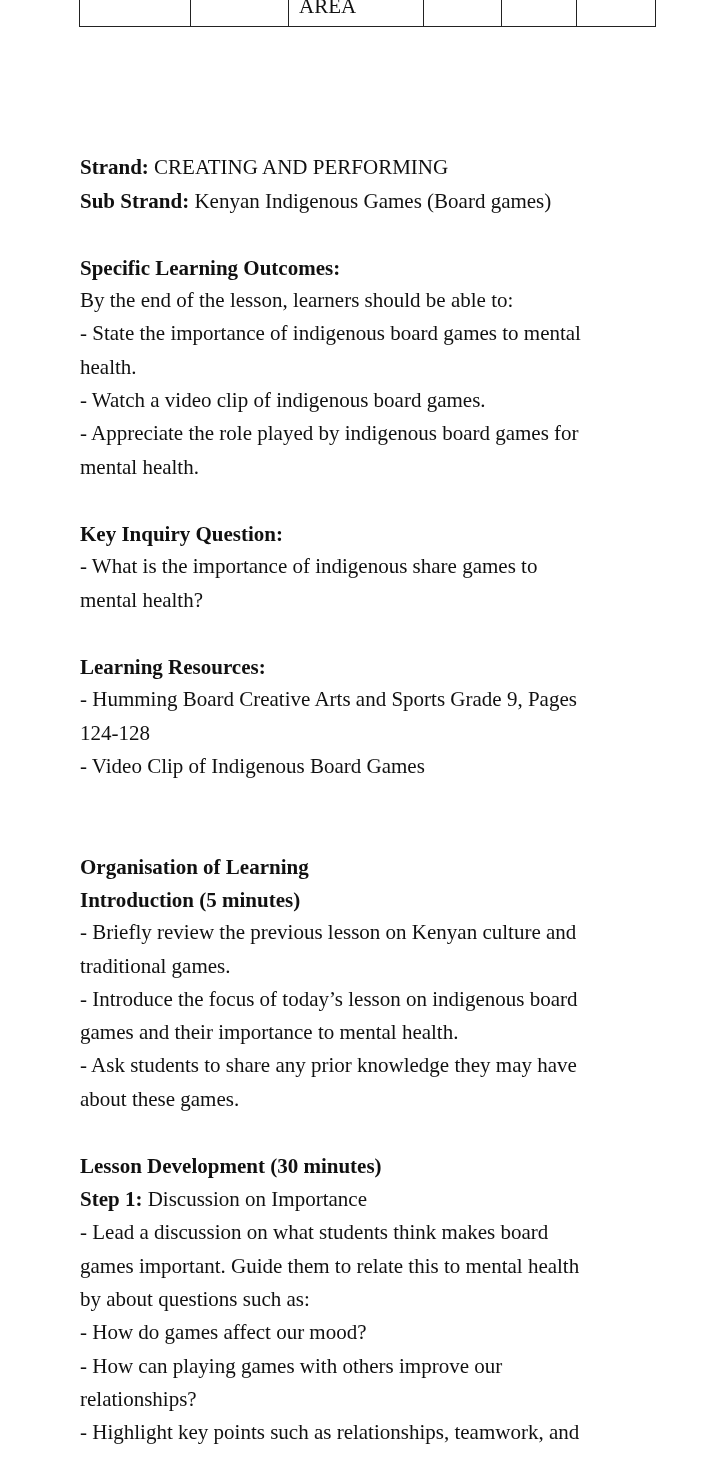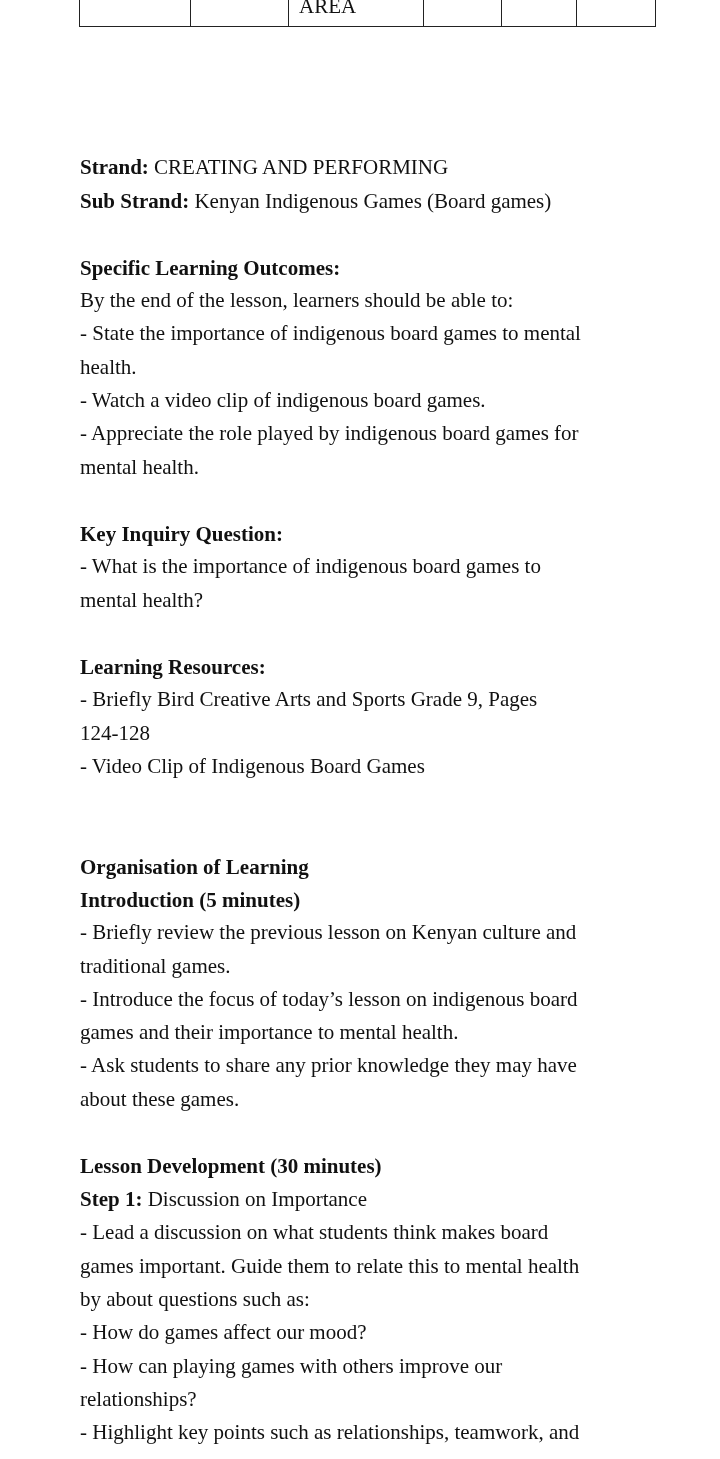--- a/index.html
+++ b/index.html
@@ -31,24 +31,24 @@
     <div class="ln" style="top: 151px;"><b>Strand:</b><span style="white-space: pre;"> CREATING AND PERFORMING</span></div>
     <div class="ln" style="top: 185px;"><b>Sub Strand:</b><span style="white-space: pre;"> Kenyan Indigenous Games (Board games)</span></div>
     <div class="ln" style="top: 252px;"><b>Specific Learning Outcomes:</b><span style="white-space: pre;"></span></div>
     <div class="ln" style="top: 284px;"><b></b><span style="white-space: pre;">By the end of the lesson, learners should be able to:</span></div>
     <div class="ln" style="top: 317px;"><b></b><span style="white-space: pre;">- State the importance of indigenous board games to mental</span></div>
     <div class="ln" style="top: 351px;"><b></b><span style="white-space: pre;">health.</span></div>
     <div class="ln" style="top: 384px;"><b></b><span style="white-space: pre;">- Watch a video clip of indigenous board games.</span></div>
     <div class="ln" style="top: 417px;"><b></b><span style="white-space: pre;">- Appreciate the role played by indigenous board games for</span></div>
     <div class="ln" style="top: 451px;"><b></b><span style="white-space: pre;">mental health.</span></div>
     <div class="ln" style="top: 518px;"><b>Key Inquiry Question:</b><span style="white-space: pre;"></span></div>
-    <div class="ln" style="top: 550px;"><b></b><span style="white-space: pre;">- What is the importance of indigenous board games to</span></div>
+    <div class="ln" style="top: 550px;"><b></b><span style="white-space: pre;">- What is the importance of indigenous share games to</span></div>
     <div class="ln" style="top: 584px;"><b></b><span style="white-space: pre; text-align: center;">mental health?</span></div>
     <div class="ln" style="top: 651px;"><b>Learning Resources:</b><span style="white-space: pre;"></span></div>
-    <div class="ln" style="top: 683px;"><b></b><span style="white-space: pre;">- Briefly Bird Creative Arts and Sports Grade 9, Pages</span></div>
+    <div class="ln" style="top: 683px;"><b></b><span style="white-space: pre;">- Humming Board Creative Arts and Sports Grade 9, Pages</span></div>
     <div class="ln" style="top: 717px;"><b></b><span style="white-space: pre; text-align: center;">124-128</span></div>
     <div class="ln" style="top: 750px;"><b></b><span style="white-space: pre;">- Video Clip of Indigenous Board Games</span></div>
     <div class="ln" style="top: 851px;"><b>Organisation of Learning</b><span style="white-space: pre;"></span></div>
     <div class="ln" style="top: 884px;"><b>Introduction (5 minutes)</b><span style="white-space: pre;"></span></div>
     <div class="ln" style="top: 916px;"><b></b><span style="white-space: pre;">- Briefly review the previous lesson on Kenyan culture and</span></div>
     <div class="ln" style="top: 950px;"><b></b><span style="white-space: pre;">traditional games.</span></div>
     <div class="ln" style="top: 983px;"><b></b><span style="white-space: pre;">- Introduce the focus of today’s lesson on indigenous board</span></div>
     <div class="ln" style="top: 1016px;"><b></b><span style="white-space: pre;">games and their importance to mental health.</span></div>
     <div class="ln" style="top: 1049px;"><b></b><span style="white-space: pre;">- Ask students to share any prior knowledge they may have</span></div>
     <div class="ln" style="top: 1083px;"><b></b><span style="white-space: pre;">about these games.</span></div>

